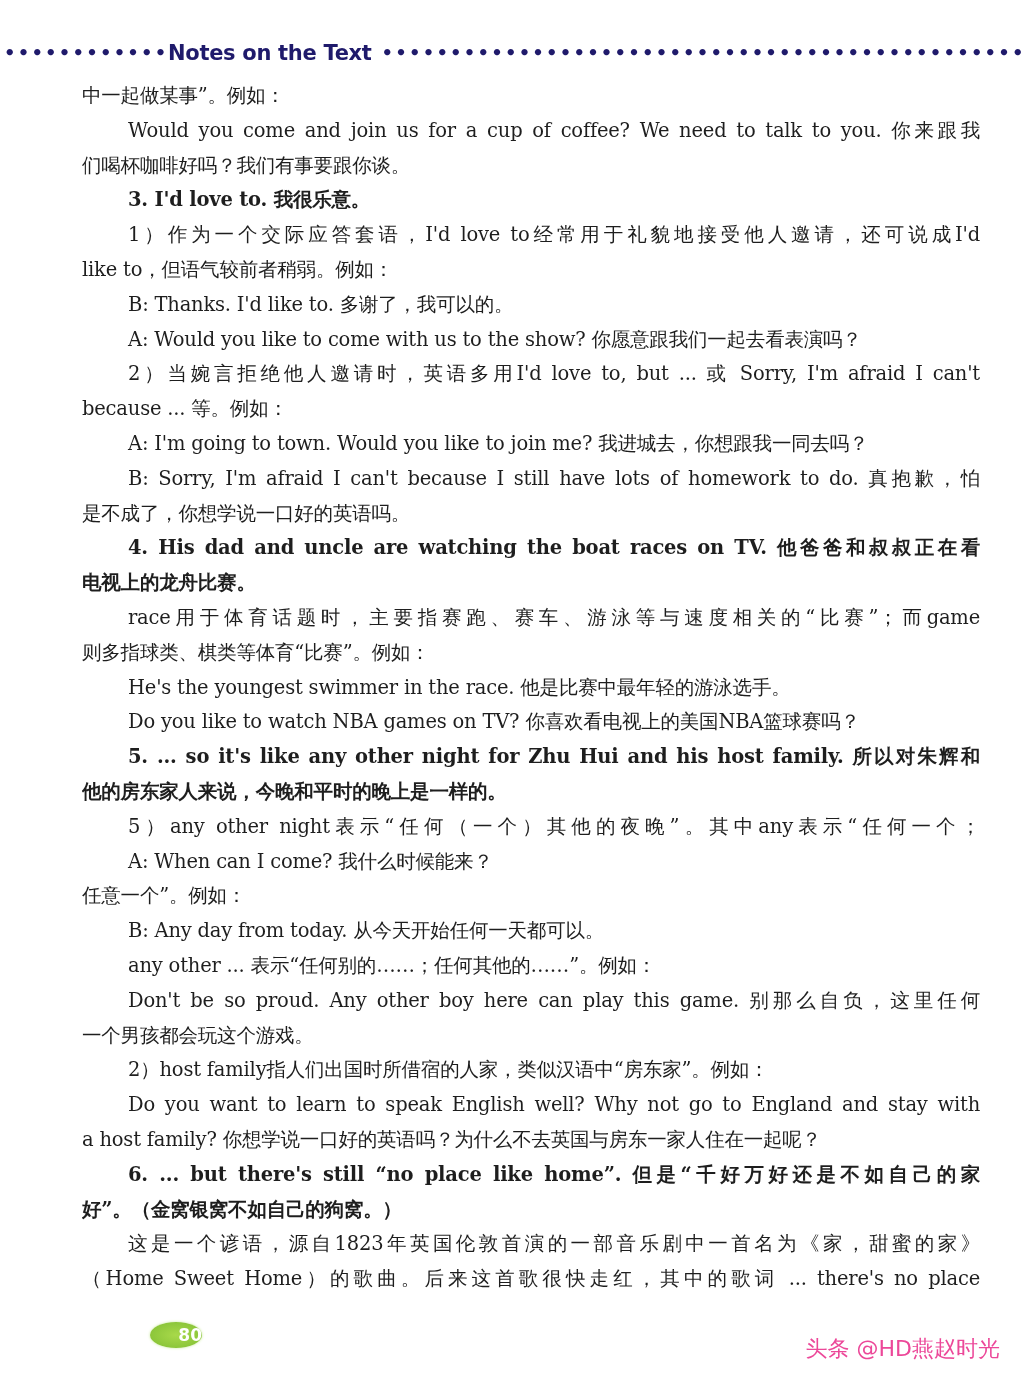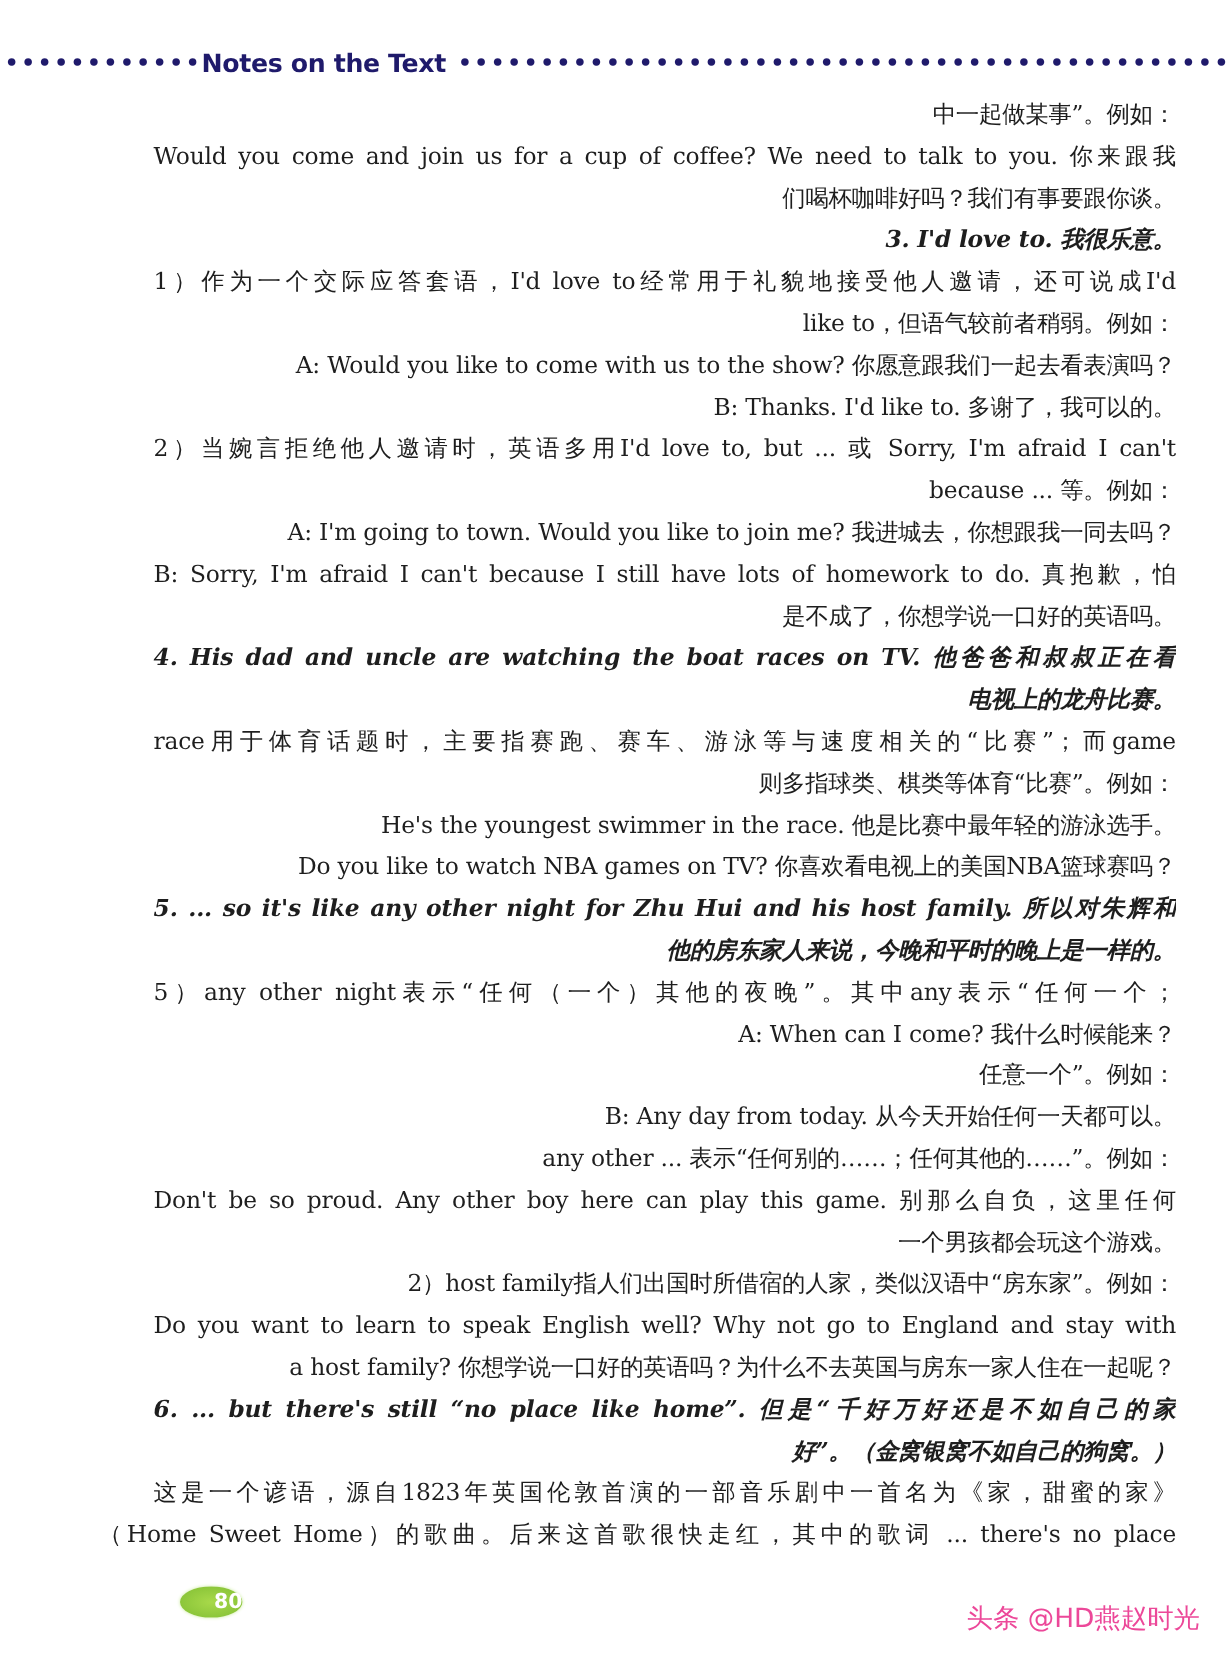--- a/index.html
+++ b/index.html
@@ -19,23 +19,23 @@
   .dots.left { width: 160px; overflow: hidden; padding-left: 4px; }
   .dots.right { flex: 1; overflow: hidden; padding-left: 6px; }
   .header-title {
     color: #1f1a6b; font-family: "DejaVu Sans", sans-serif; font-weight: bold;
     font-size: 21px; padding: 0 4px; letter-spacing: -0.3px; text-align: right;
   }
   .content {
     position: absolute; top: 79px; left: 82px; width: 898px;
     font-size: 19.5px; line-height: 34.8px; letter-spacing: -0.2px;
   }
-  .line { white-space: nowrap; overflow: hidden; height: 34.8px; text-align: right; }
+  .line { white-space: nowrap; overflow: hidden; height: 34.8px; }
   .ind { padding-left: 46px; }
-  .b { font-weight: bold; font-style: italic; }
+  .b { font-weight: bold; }
   .just { text-align: justify; text-align-last: justify; }
   .footer-badge {
     position: absolute; left: 150px; top: 1322px; width: 52px; height: 26px;
     border-radius: 50%; background: radial-gradient(ellipse at center, #a8d94a 0%, #8cc63a 70%, #b9e27a 100%);
     color: #ffffff; font-family: "DejaVu Sans", sans-serif; font-weight: bold;
     font-size: 17px; display: flex; align-items: center; justify-content: flex-end;
     box-shadow: 0 0 3px #c9ea9a;
   }
   .watermark {
     position: absolute; right: 24px; top: 1334px;
@@ -52,22 +52,22 @@
   <span class="dots right">••••••••••••••••••••••••••••••••••••••••••••••••••••••••••••••••••••</span>
 </div>
 
 <div class="content" id="content">
     <div class="line">中一起做某事”。例如：</div>
     <div class="line ind just">Would you come and join us for a cup of coffee? We need to talk to you. 你来跟我</div>
     <div class="line">们喝杯咖啡好吗？我们有事要跟你谈。</div>
     <div class="line ind b">3.  I'd love to. 我很乐意。</div>
     <div class="line ind just">1）作为一个交际应答套语，I'd love to经常用于礼貌地接受他人邀请，还可说成I'd</div>
     <div class="line">like to，但语气较前者稍弱。例如：</div>
+    <div class="line ind">B: Thanks. I'd like to. 多谢了，我可以的。</div>
     <div class="line ind">A: Would you like to come with us to the show? 你愿意跟我们一起去看表演吗？</div>
-    <div class="line ind">B: Thanks. I'd like to. 多谢了，我可以的。</div>
     <div class="line ind just">2）当婉言拒绝他人邀请时，英语多用I'd love to, but ... 或 Sorry, I'm afraid I can't</div>
     <div class="line">because ... 等。例如：</div>
     <div class="line ind">A: I'm going to town. Would you like to join me? 我进城去，你想跟我一同去吗？</div>
     <div class="line ind just">B: Sorry, I'm afraid I can't because I still have lots of homework to do. 真抱歉，怕</div>
     <div class="line">是不成了，你想学说一口好的英语吗。</div>
     <div class="line ind b just">4.  His dad and uncle are watching the boat races on TV. 他爸爸和叔叔正在看</div>
     <div class="line b">电视上的龙舟比赛。</div>
     <div class="line ind just">race用于体育话题时，主要指赛跑、赛车、游泳等与速度相关的“比赛”；而game</div>
     <div class="line">则多指球类、棋类等体育“比赛”。例如：</div>
     <div class="line ind">He's the youngest swimmer in the race. 他是比赛中最年轻的游泳选手。</div>

